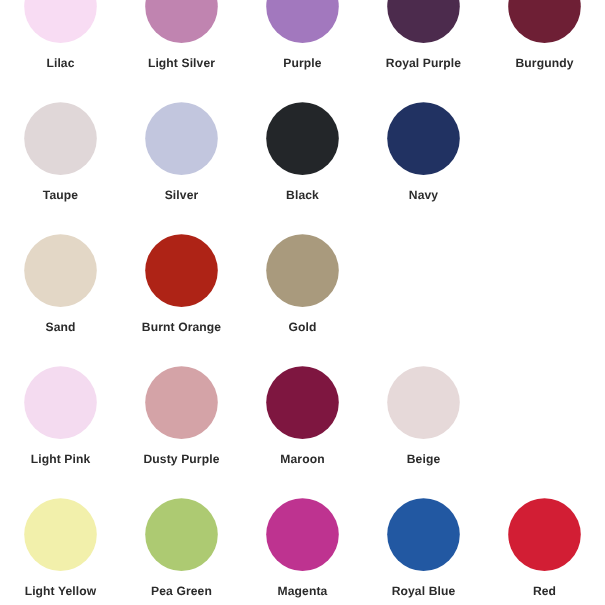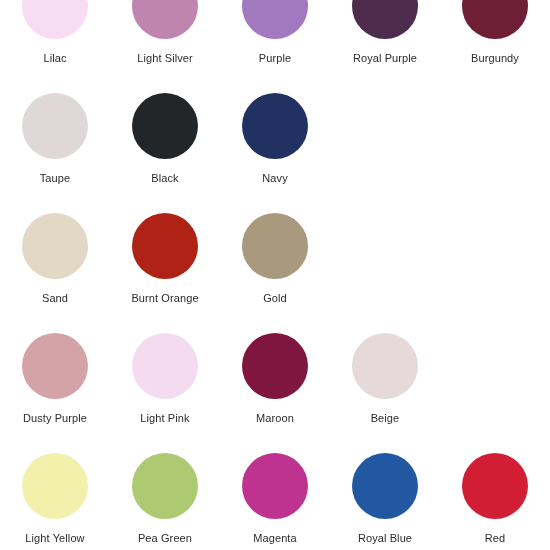--- a/index.html
+++ b/index.html
@@ -40,20 +40,21 @@
     display: block;
   }
   .swatch-label {
     margin-top: 13px;
     font-size: 11px;
     line-height: 13px;
     color: #2b2b2b;
     text-align: center;
     white-space: nowrap;
     letter-spacing: 0.1px;
+    font-weight: bold;
   }
 </style>
 </head>
 <body>
 
 <div id="swatch-grid">
 
   <div class="swatch-row">
     <div class="swatch-cell">
       <span class="swatch-circle" style="background-color: rgb(248, 220, 243);"></span>
@@ -76,20 +77,24 @@
       <span class="swatch-label">Burgundy</span>
     </div>
   </div>
 
   <div class="swatch-row">
     <div class="swatch-cell">
       <span class="swatch-circle" style="background-color: rgb(224, 215, 216);"></span>
       <span class="swatch-label">Taupe</span>
     </div>
     <div class="swatch-cell">
+      <span class="swatch-circle" style="background-color: rgb(194, 198, 222);"></span>
+      <span class="swatch-label">Silver</span>
+    </div>
+    <div class="swatch-cell">
       <span class="swatch-circle" style="background-color: rgb(35, 38, 41);"></span>
       <span class="swatch-label">Black</span>
     </div>
     <div class="swatch-cell">
       <span class="swatch-circle" style="background-color: rgb(33, 50, 98);"></span>
       <span class="swatch-label">Navy</span>
     </div>
   </div>
 
   <div class="swatch-row">
@@ -102,26 +107,26 @@
       <span class="swatch-label">Burnt Orange</span>
     </div>
     <div class="swatch-cell">
       <span class="swatch-circle" style="background-color: rgb(169, 154, 125);"></span>
       <span class="swatch-label">Gold</span>
     </div>
   </div>
 
   <div class="swatch-row">
     <div class="swatch-cell">
+      <span class="swatch-circle" style="background-color: rgb(244, 219, 240);"></span>
+      <span class="swatch-label">Light Pink</span>
+    </div>
+    <div class="swatch-cell">
       <span class="swatch-circle" style="background-color: rgb(212, 163, 167);"></span>
       <span class="swatch-label">Dusty Purple</span>
-    </div>
-    <div class="swatch-cell">
-      <span class="swatch-circle" style="background-color: rgb(244, 219, 240);"></span>
-      <span class="swatch-label">Light Pink</span>
     </div>
     <div class="swatch-cell">
       <span class="swatch-circle" style="background-color: rgb(126, 22, 64);"></span>
       <span class="swatch-label">Maroon</span>
     </div>
     <div class="swatch-cell">
       <span class="swatch-circle" style="background-color: rgb(230, 217, 217);"></span>
       <span class="swatch-label">Beige</span>
     </div>
   </div>

